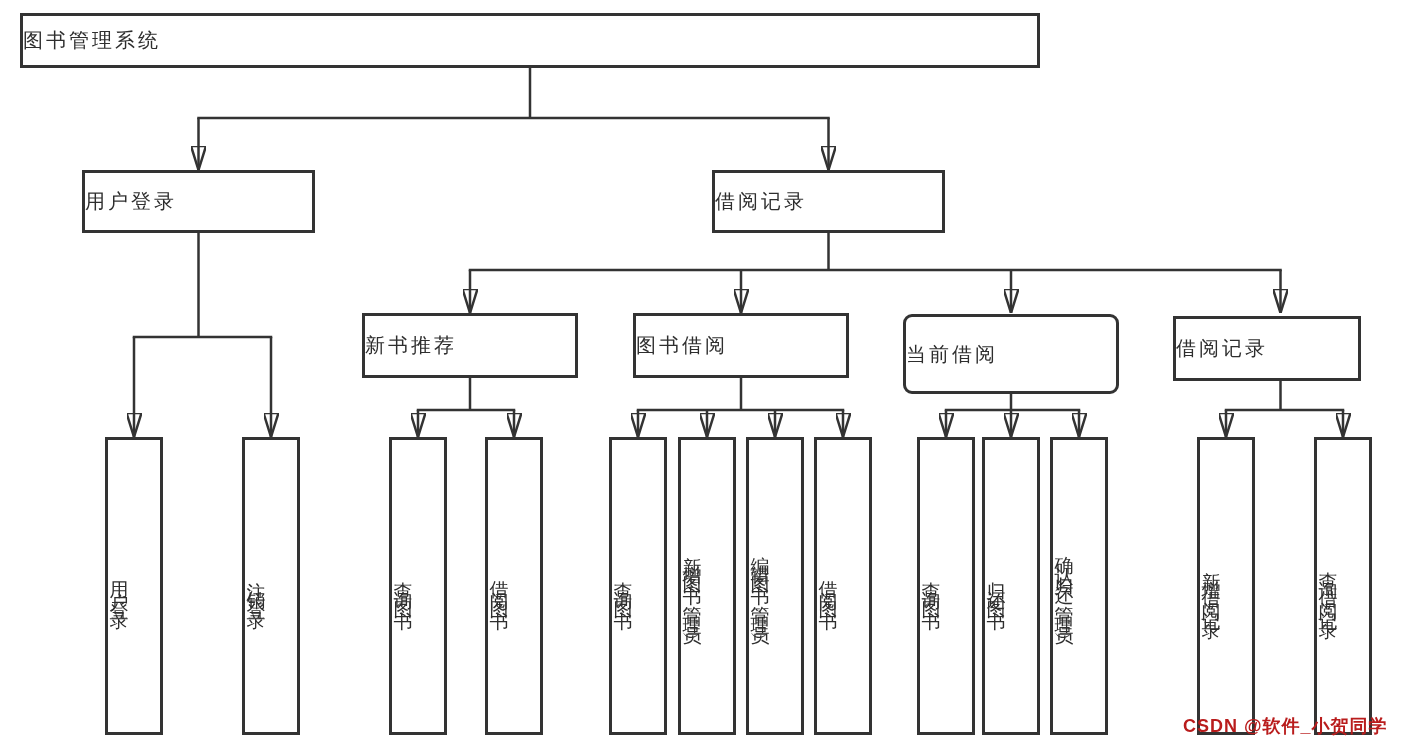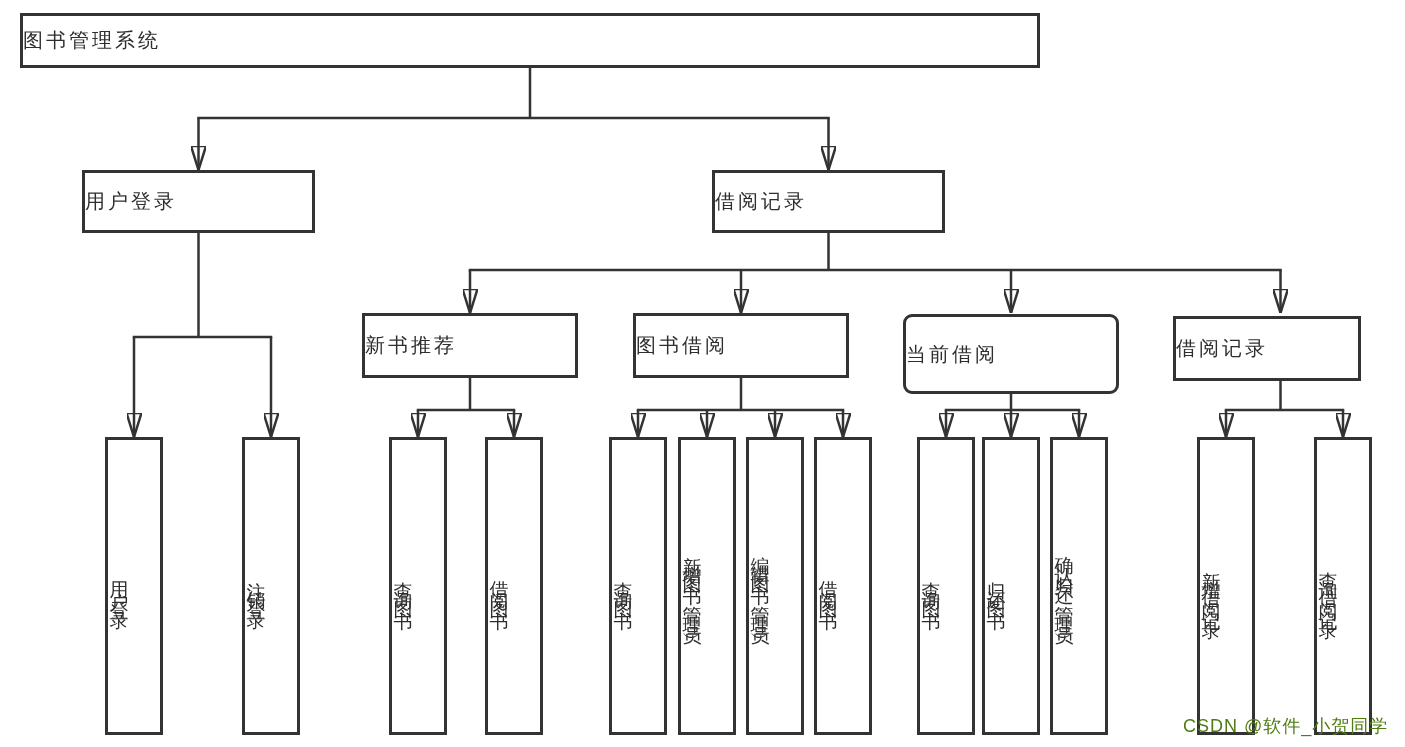--- a/index.html
+++ b/index.html
@@ -50,24 +50,25 @@
     font-size: 19px;
     color: #2e2e2e;
     letter-spacing: 10px;
     line-height: 1.1;
   }
   .watermark {
     position: absolute;
     left: 1183px;
     top: 714px;
     font-size: 18px;
-    color: #4d7c0f;
+    color: #b91c1c;
     letter-spacing: 1px;
     z-index: 2;
     white-space: nowrap;
+    font-weight: bold;
   }
 </style>
 </head>
 <body>
 
 <svg id="connectors" viewBox="0 0 1405 747" xmlns="http://www.w3.org/2000/svg">
   <defs>
     <marker id="arw" viewBox="0 0 24 15" refX="24" refY="7.5" markerWidth="24" markerHeight="15" markerUnits="userSpaceOnUse" orient="auto">
       <path d="M0,0 L24,7.5 L0,15 Z" fill="#333333" stroke="none"></path>
     </marker>

